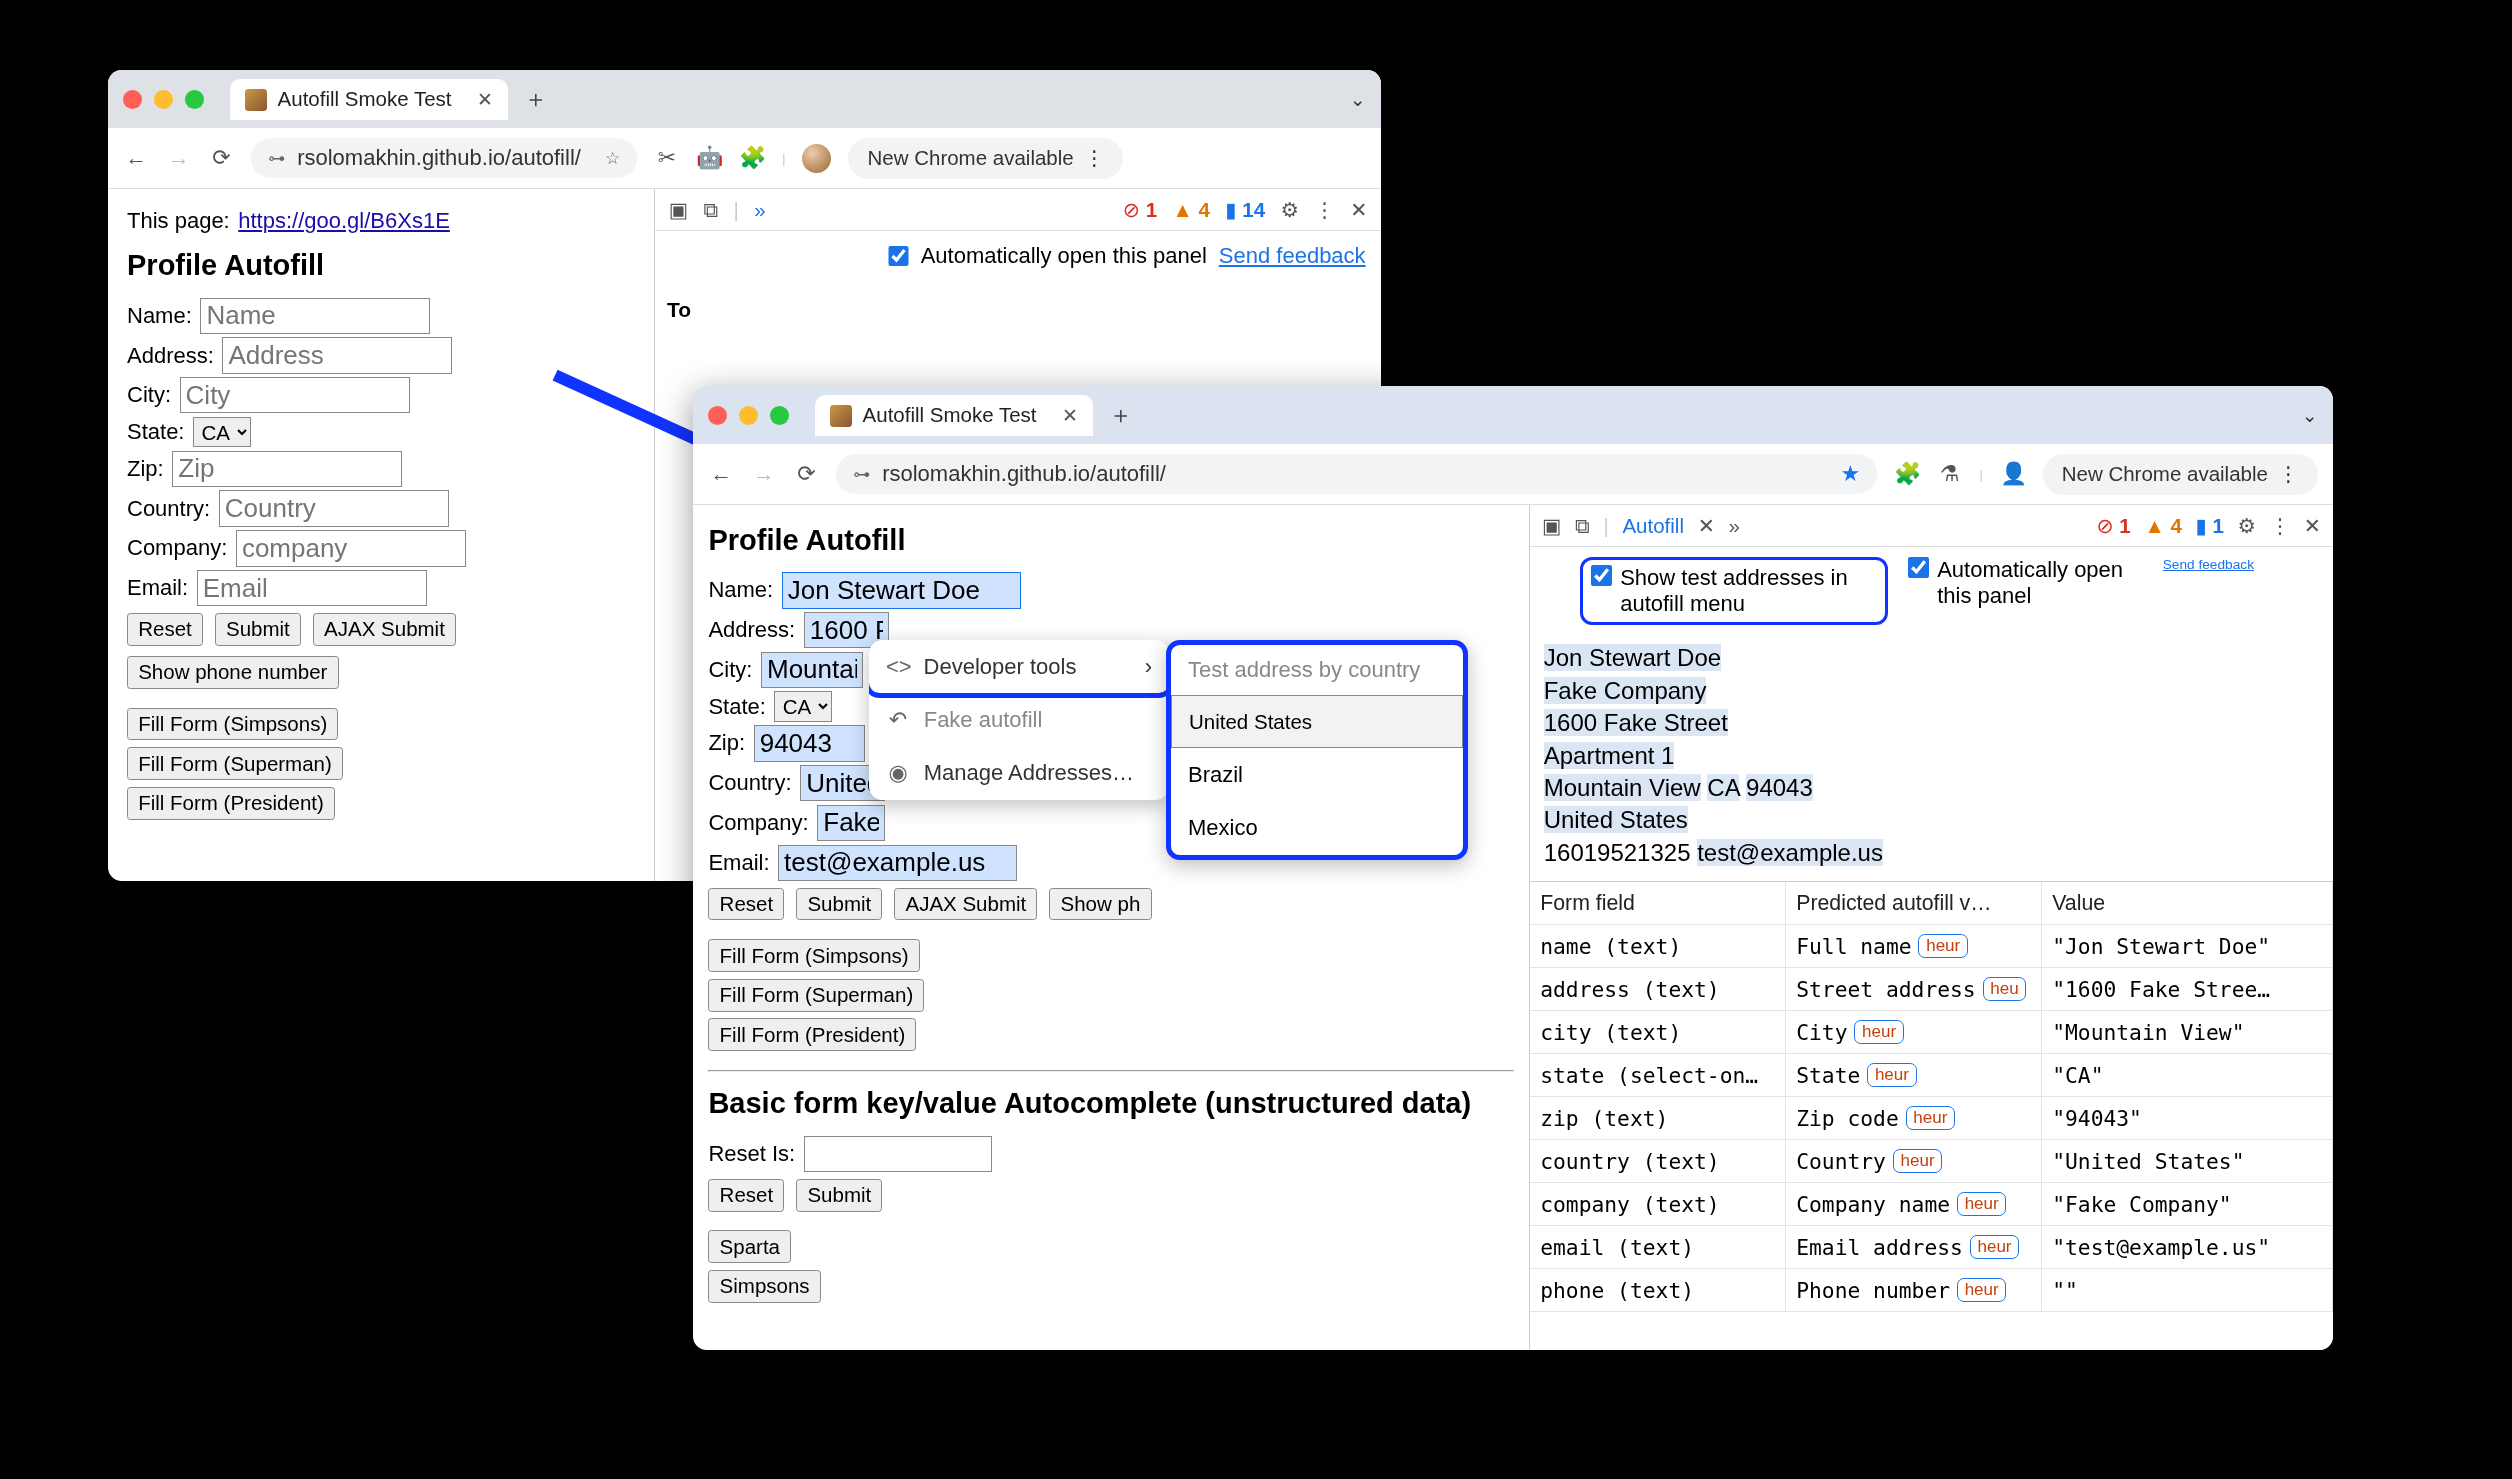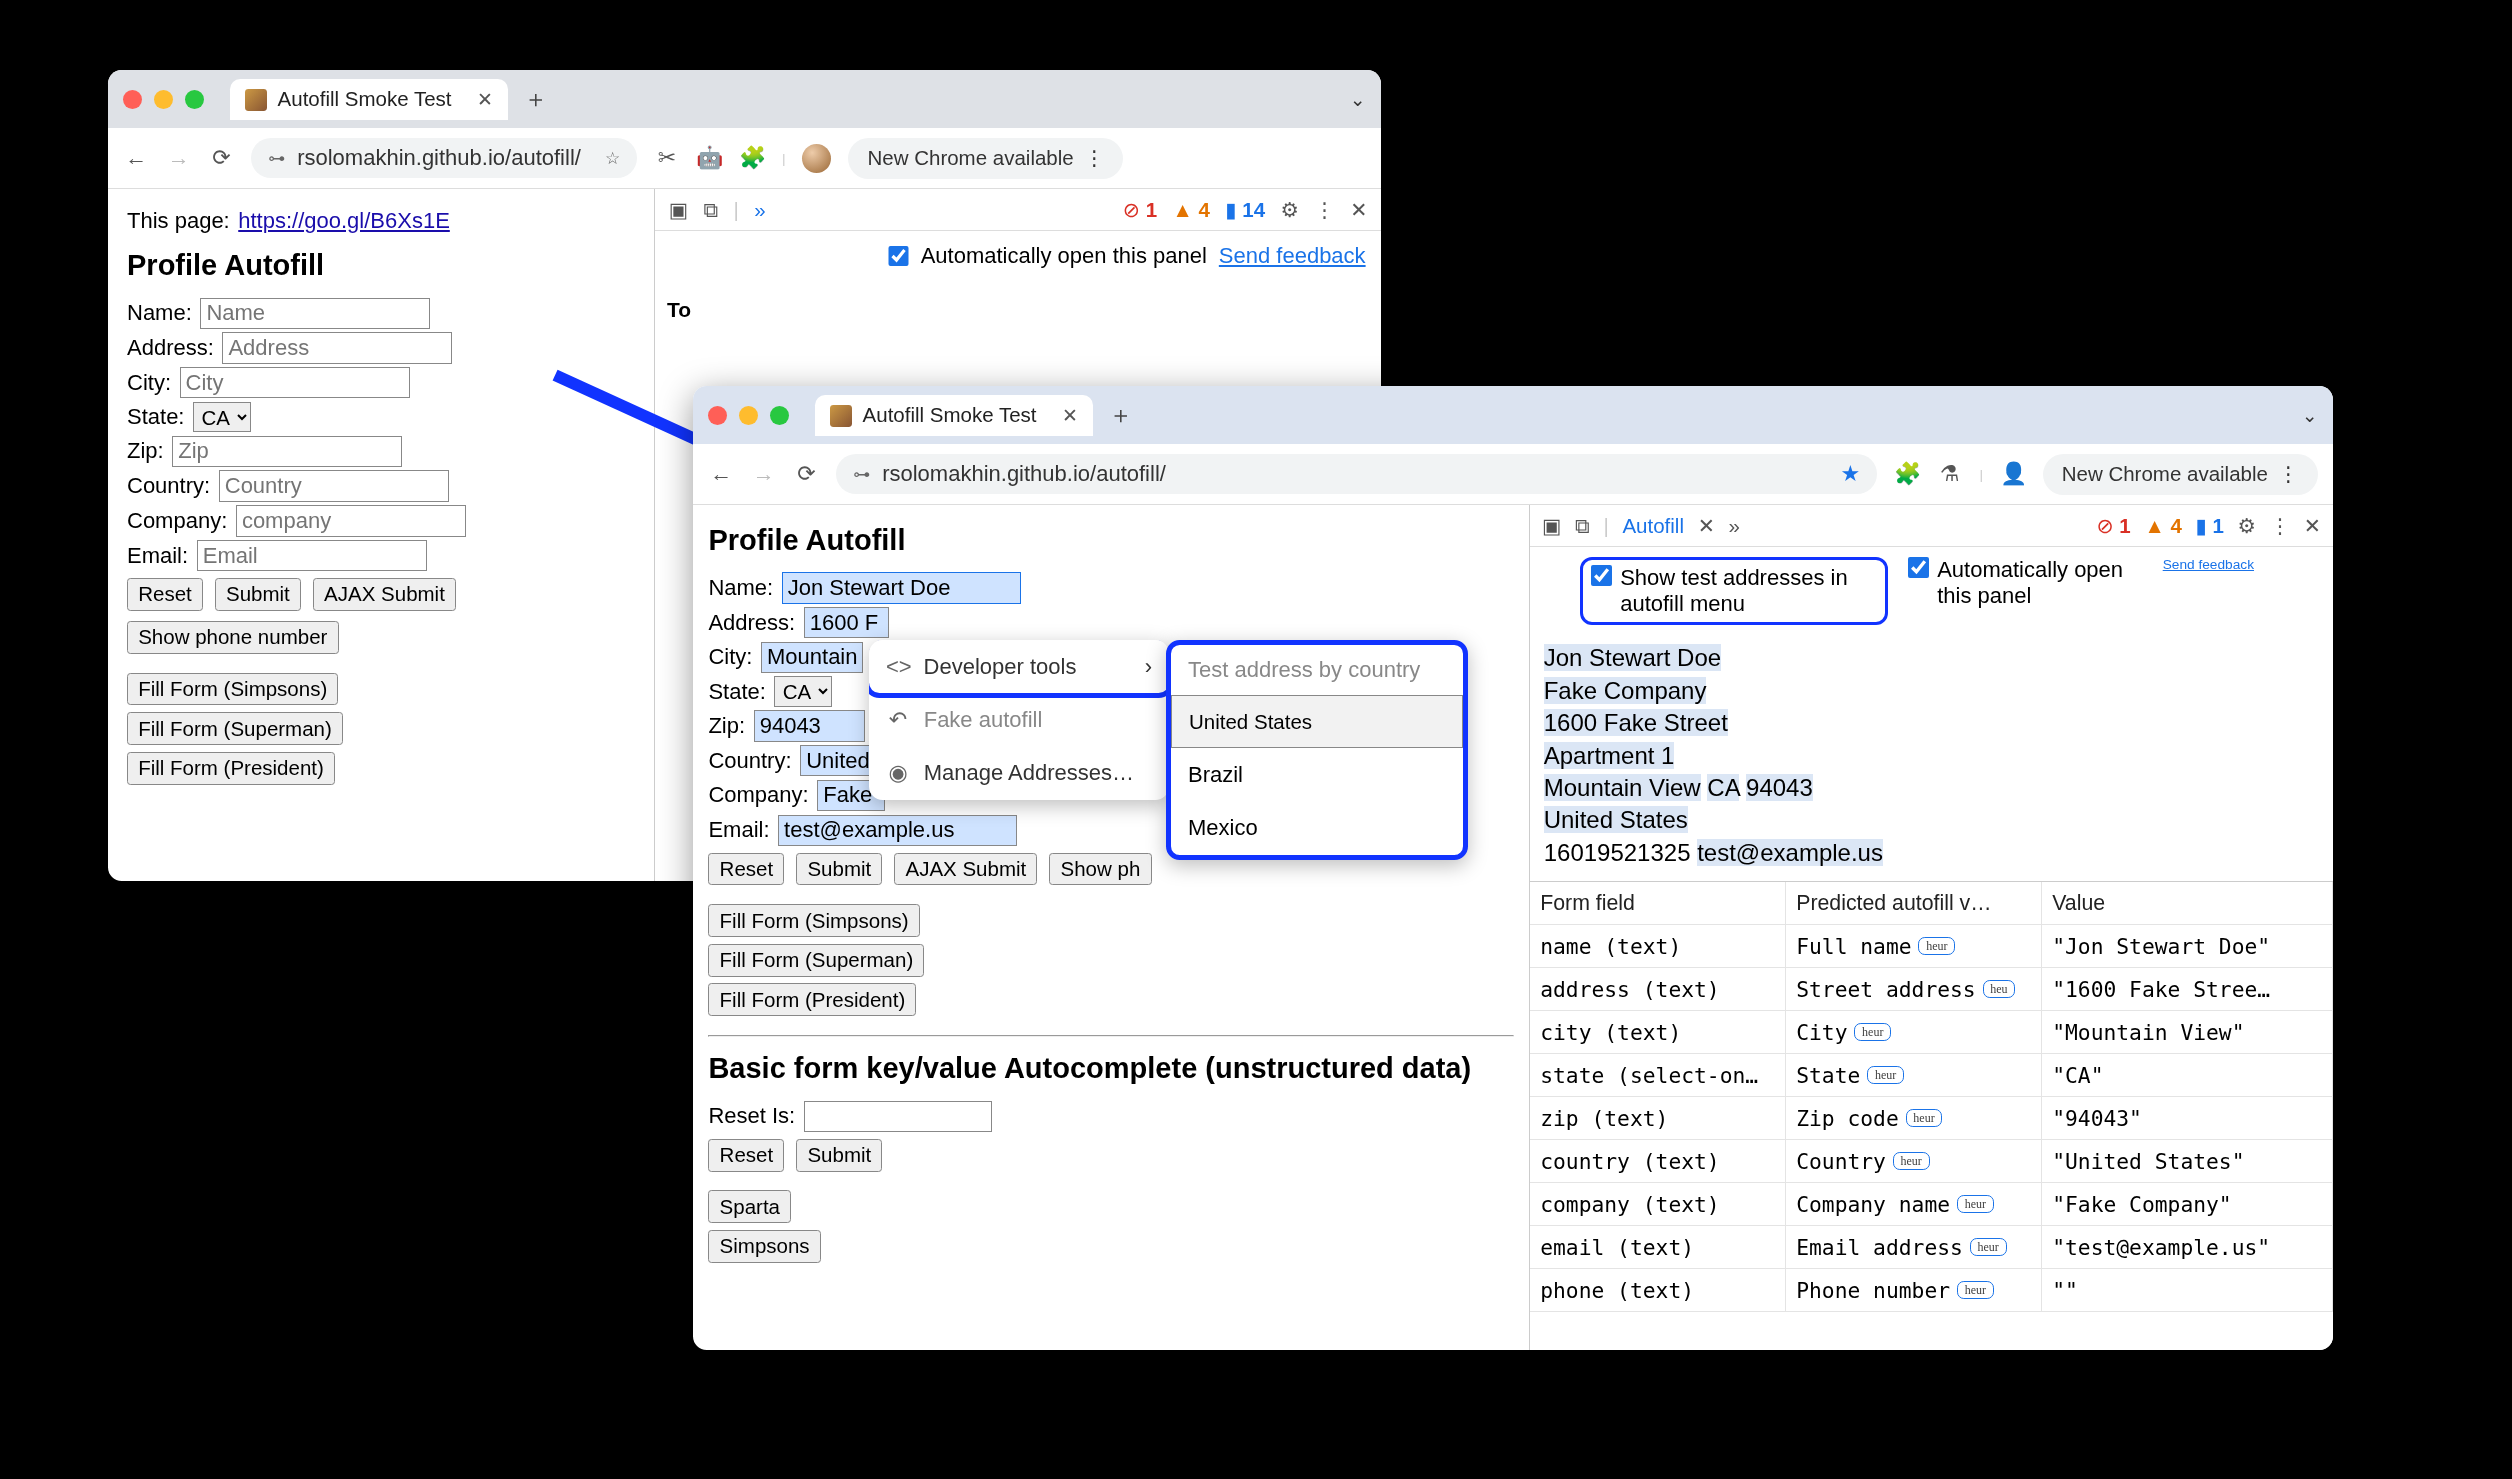--- a/index.html
+++ b/index.html
@@ -36,21 +36,21 @@
   .omni { flex: 0 0 auto; background: #f1f3f4; border-radius: 34px; padding: 6.8px 17px; display: flex; align-items: center; gap: 12px; font-size: 22px; color: #333; }
   .omni-icon { font-size: 17px; color: #666; }
   .pill { background: #f1f3f4; border-radius: 34px; padding: 8.5px 19px; font-size: 20.5px; color: #333; display: flex; align-items: center; gap: 10.2px; }
   .avatar { width: 29px; height: 29px; border-radius: 50%; background: radial-gradient(circle at 35% 30%, #eca, #963); }
   .content { display: flex; height: calc(100% - 119px); }
   .page { padding: 15.4px 19px; font-size: 22px; color: #000; }
   .page h2 { font-size: 29px; font-weight: 700; margin: 15.4px 0; }
   .page a { color: #1a0dab; text-decoration: underline; }
   .frow { margin: 3.4px 0; display: flex; align-items: center; gap: 8.5px; }
   .frow label { font-size: 22px; }
-  .tinput { border: 0.9px solid #888; font-size: 22px; padding: 1.7px 5.1px; font-family: Arial, sans-serif; }
+  .tinput { border: 0.9px solid #888; font-size: 26px; padding: 1.7px 5.1px; font-family: Arial, sans-serif; }
   .nbtn { border: 0.9px solid #888; background: #efefef; font-size: 20.5px; padding: 3.4px 10.2px; border-radius: 3.4px; margin: 3.4px 3.4px 3.4px 0; cursor: pointer; }
   .sel { border: 0.9px solid #888; font-size: 20.5px; padding: 1.7px 3.4px; background: #efefef; }
   .devpanel { flex: 1; border-left: 0.9px solid #ccc; background: #fff; font-size: 20.5px; }
   .devtb { display: flex; align-items: center; gap: 15.4px; padding: 8.5px 13.7px; border-bottom: 0.9px solid #ddd; }
   .devtb .m { margin-left: auto; }
   .devic { font-size: 20.5px; color: #555; }
   .badge-err { color: #d93025; font-weight: 600; }
   .badge-warn { color: #e37400; font-weight: 600; }
   .badge-info { color: #1a73e8; font-weight: 600; }
   .devrow { display: flex; align-items: center; gap: 12px; padding: 12px 15.4px; justify-content: flex-end; }
@@ -76,21 +76,21 @@
   .opt-hilite { border: 3.4px solid #1133ff; border-radius: 12px; padding: 5.1px 8.5px; margin-left: 36px; }
   .address-card { margin: 6.8px 13.7px 12px 13.7px; font-size: 24px; line-height: 1.35; }
   .hl { background: #dbe6f5; }
   .grid { border-top: 0.9px solid #ccc; font-size: 21.3px; }
   .grow { display: flex; border-bottom: 0.9px solid #e4e4e4; }
   .gcell { padding: 8.5px 10.2px; border-right: 0.9px solid #e4e4e4; overflow: hidden; white-space: nowrap; text-overflow: ellipsis; }
   .gc1 { width: 256px; font-family: ui-monospace, Menlo, monospace; }
   .gc2 { width: 256px; font-family: ui-monospace, Menlo, monospace; display: flex; align-items: center; gap: 6.8px; }
   .gc3 { flex: 1; font-family: ui-monospace, Menlo, monospace; }
   .ghead .gcell { font-family: -apple-system, sans-serif; font-weight: 400; color: #222; }
-  .heur { border: 0.9px solid #1a73e8; color: #404040; border-radius: 6.8px; font-size: 12px; padding: 0.9px 6.8px; font-family: Liberation Serif, serif; }
+  .heur { border: 0.9px solid #1a73e8; color: #c2410c; border-radius: 6.8px; font-size: 17px; padding: 0.9px 6.8px; font-family: Liberation Sans, sans-serif; }
 
   
   .ctx { position: absolute; background: #fff; border-radius: 13.7px; box-shadow: 0 5.1px 20.5px rgba(0,0,0,0.25); font-size: 22px; overflow: hidden; }
   .ctxA { left: 176px; top: 135px; width: 300px; }
   .ctx-row { display: flex; align-items: center; gap: 13.7px; padding: 13.7px 17px; color: #333; cursor: pointer; }
   .ctx-row.disabled { color: #888; }
   .ctx-ic { width: 24px; text-align: center; color: #666; }
   .ctx-top { border: 5.1px solid #1133ff; border-radius: 15.4px; margin: -5.1px; }
   .ctxB { left: 473px; top: 135px; width: 302px; border: 5.1px solid #1133ff; }
   .ctxB .hdr { color: #888; padding: 12px 17px; }

